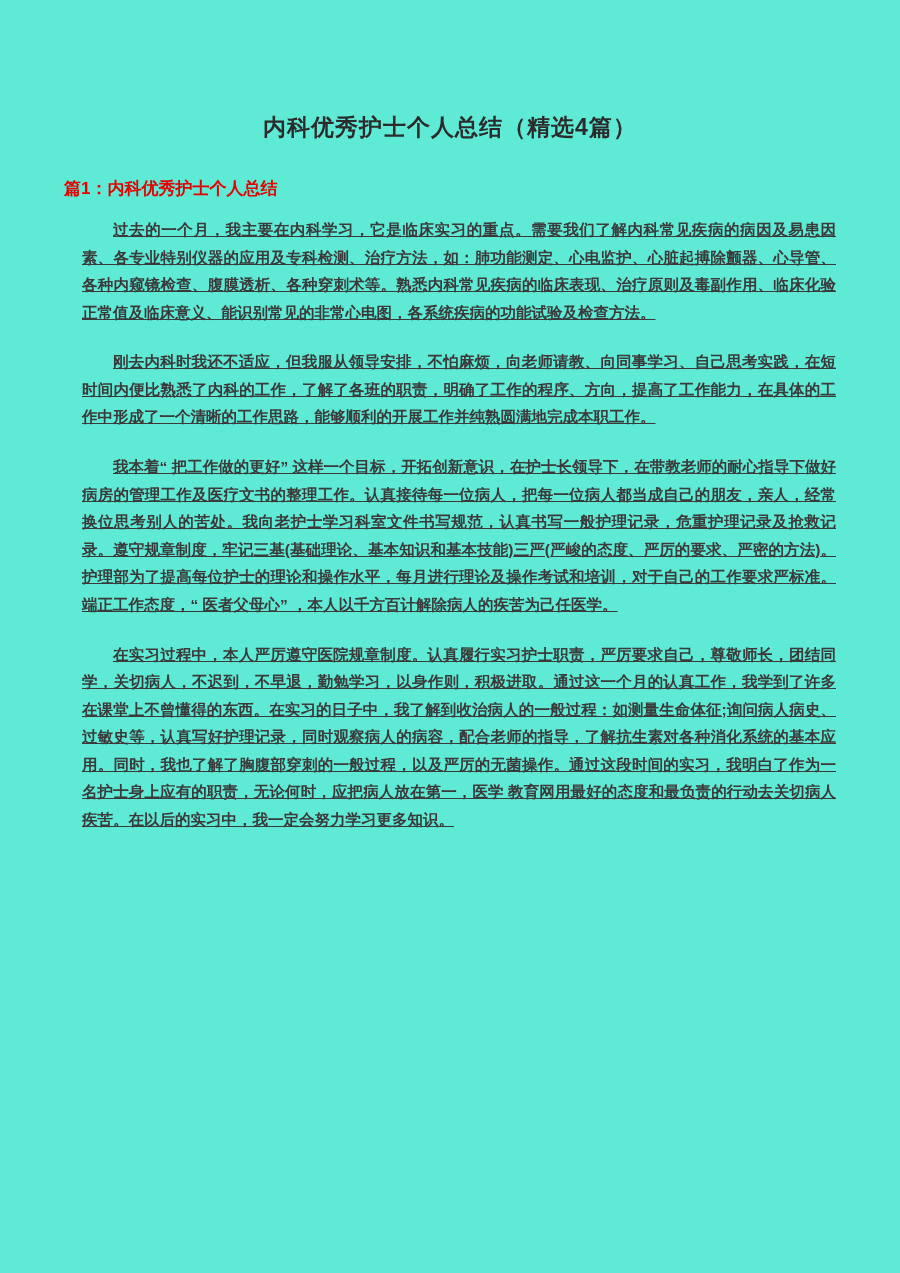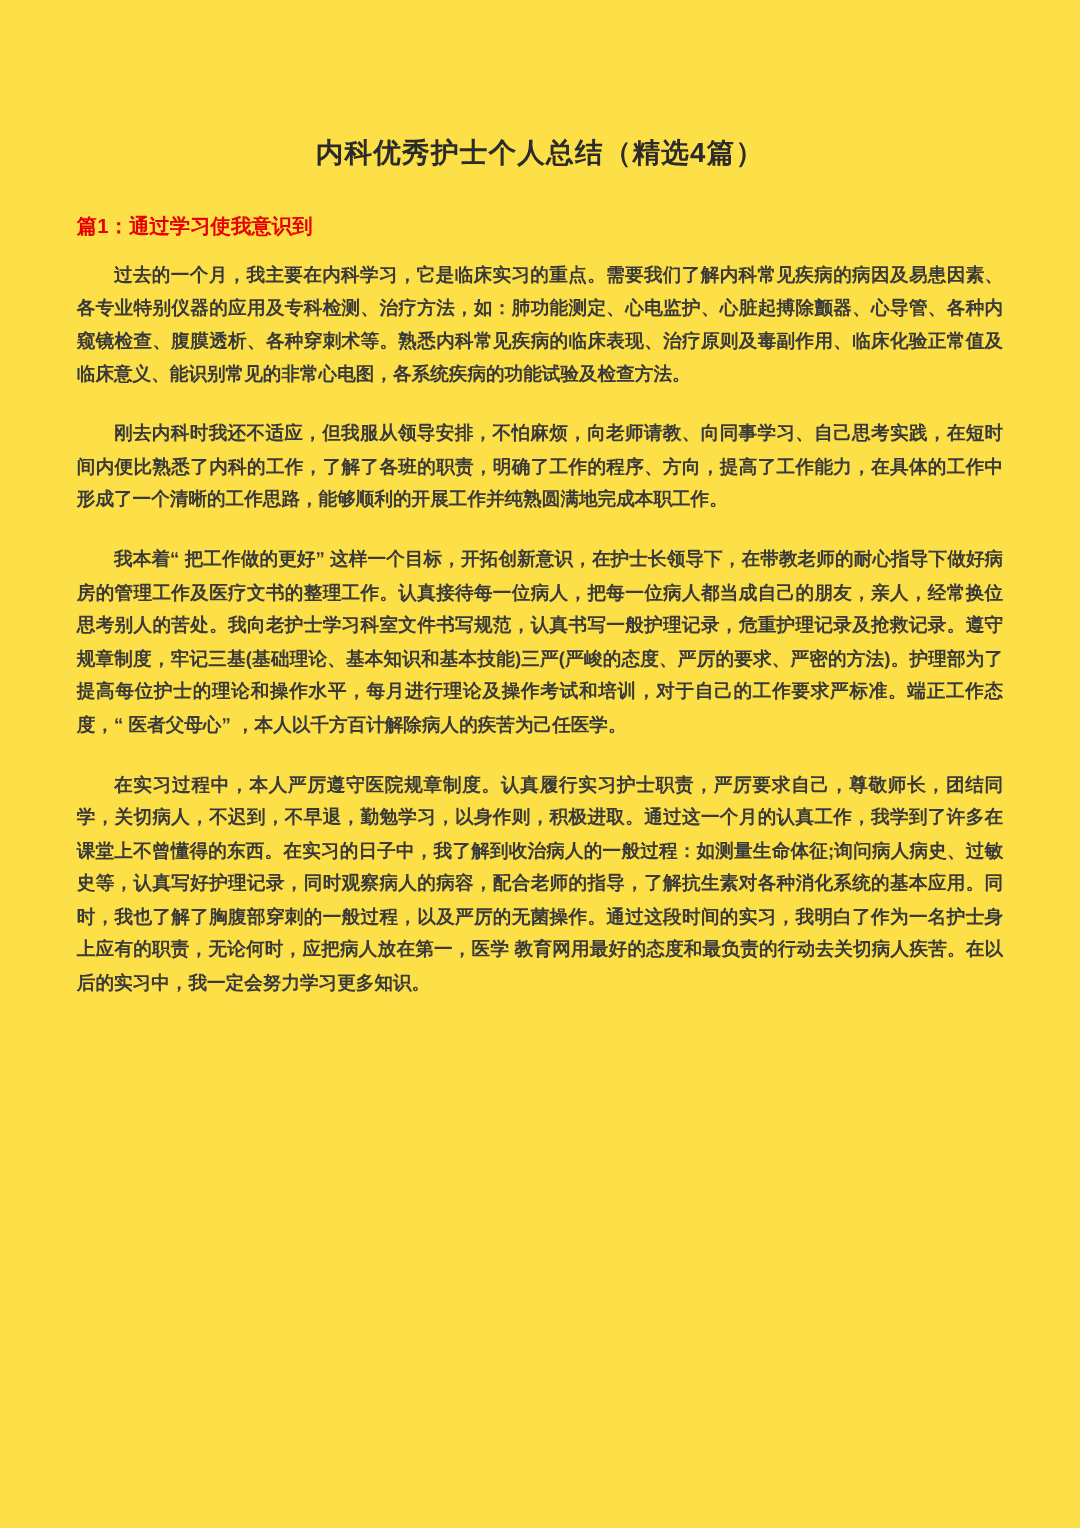--- a/index.html
+++ b/index.html
@@ -12,56 +12,57 @@
     min-height: 1273px;
     font-family: "Liberation Sans", sans-serif;
     color: #3a3a3a;
     box-sizing: border-box;
   }
   .page {
     box-sizing: border-box;
     width: 900px;
     min-height: 1273px;
     padding: 112px 64px 60px 64px;
-    background: #fde047;
+    background: #5eead4;
   }
   .doc-title {
     margin: 0 0 34px 0;
     text-align: center;
     font-size: 23px;
     font-weight: 700;
     color: #2b2b2b;
     letter-spacing: 1px;
   }
   .section-heading {
     margin: 30px 0 14px 0;
     font-size: 17px;
     font-weight: 700;
     color: #e60000;
   }
   .para {
-    margin: 16px 0 22px 0;
+    margin: 16px 0 22px 18px;
     font-size: 15.5px;
     line-height: 1.78;
     font-weight: 600;
     color: #3a3a3a;
     text-indent: 2em;
     text-align: justify;
+    text-decoration: underline;
   }
   section { margin: 0; padding: 0; }
 </style>
 </head>
 <body>
 
 <div class="page">
 
   <h1 class="doc-title">内科优秀护士个人总结（精选4篇）</h1>
 
   <section>
-    <h2 class="section-heading">篇1：通过学习使我意识到</h2>
+    <h2 class="section-heading">篇1：内科优秀护士个人总结</h2>
     <p class="para">过去的一个月，我主要在内科学习，它是临床实习的重点。需要我们了解内科常见疾病的病因及易患因素、各专业特别仪器的应用及专科检测、治疗方法，如：肺功能测定、心电监护、心脏起搏除颤器、心导管、各种内窥镜检查、腹膜透析、各种穿刺术等。熟悉内科常见疾病的临床表现、治疗原则及毒副作用、临床化验正常值及临床意义、能识别常见的非常心电图，各系统疾病的功能试验及检查方法。</p>
     <p class="para">刚去内科时我还不适应，但我服从领导安排，不怕麻烦，向老师请教、向同事学习、自己思考实践，在短时间内便比熟悉了内科的工作，了解了各班的职责，明确了工作的程序、方向，提高了工作能力，在具体的工作中形成了一个清晰的工作思路，能够顺利的开展工作并纯熟圆满地完成本职工作。</p>
     <p class="para">我本着“ 把工作做的更好” 这样一个目标，开拓创新意识，在护士长领导下，在带教老师的耐心指导下做好病房的管理工作及医疗文书的整理工作。认真接待每一位病人，把每一位病人都当成自己的朋友，亲人，经常换位思考别人的苦处。我向老护士学习科室文件书写规范，认真书写一般护理记录，危重护理记录及抢救记录。遵守规章制度，牢记三基(基础理论、基本知识和基本技能)三严(严峻的态度、严厉的要求、严密的方法)。护理部为了提高每位护士的理论和操作水平，每月进行理论及操作考试和培训，对于自己的工作要求严标准。端正工作态度，“ 医者父母心” ，本人以千方百计解除病人的疾苦为己任医学。</p>
   </section>
 
   <section>
     <p class="para">在实习过程中，本人严厉遵守医院规章制度。认真履行实习护士职责，严厉要求自己，尊敬师长，团结同学，关切病人，不迟到，不早退，勤勉学习，以身作则，积极进取。通过这一个月的认真工作，我学到了许多在课堂上不曾懂得的东西。在实习的日子中，我了解到收治病人的一般过程：如测量生命体征;询问病人病史、过敏史等，认真写好护理记录，同时观察病人的病容，配合老师的指导，了解抗生素对各种消化系统的基本应用。同时，我也了解了胸腹部穿刺的一般过程，以及严厉的无菌操作。通过这段时间的实习，我明白了作为一名护士身上应有的职责，无论何时，应把病人放在第一，医学 教育网用最好的态度和最负责的行动去关切病人疾苦。在以后的实习中，我一定会努力学习更多知识。</p>
   </section>
 
 </div>

